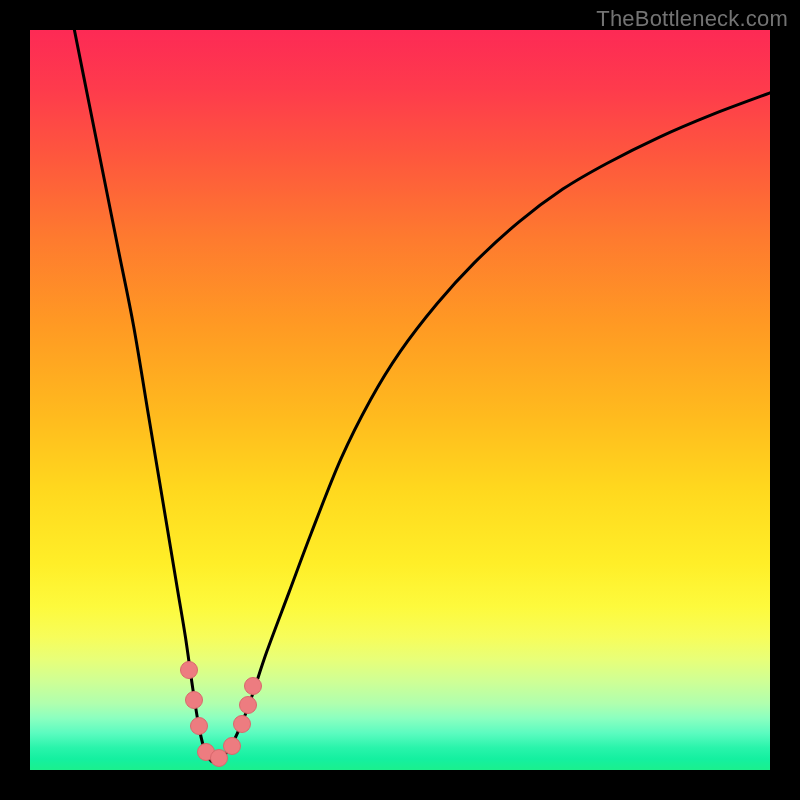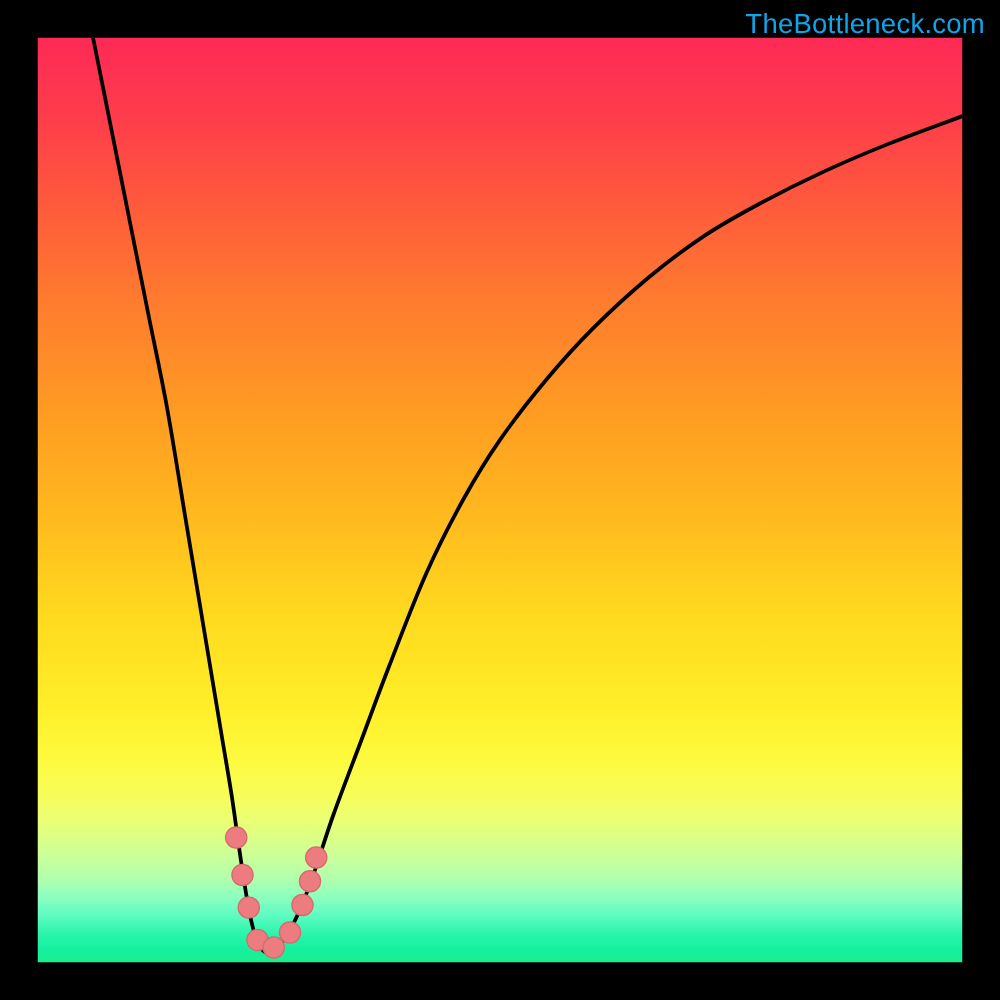--- a/index.html
+++ b/index.html
@@ -46,21 +46,21 @@
       #5cfbc0 95%,
       #29f4ab 97%,
       #14f0a0 98.5%,
       #1bf08d 100%
     );
   }
   .watermark {
     position: absolute;
     top: 6px;
     right: 12px;
-    color: #0ea5e9;
+    color: #737373;
     font-size: 22px;
     letter-spacing: 0.2px;
     user-select: none;
     font-weight: 500;
     margin-left: 20px;
   }
   svg.curve {
     position: absolute;
     inset: 0;
   }

